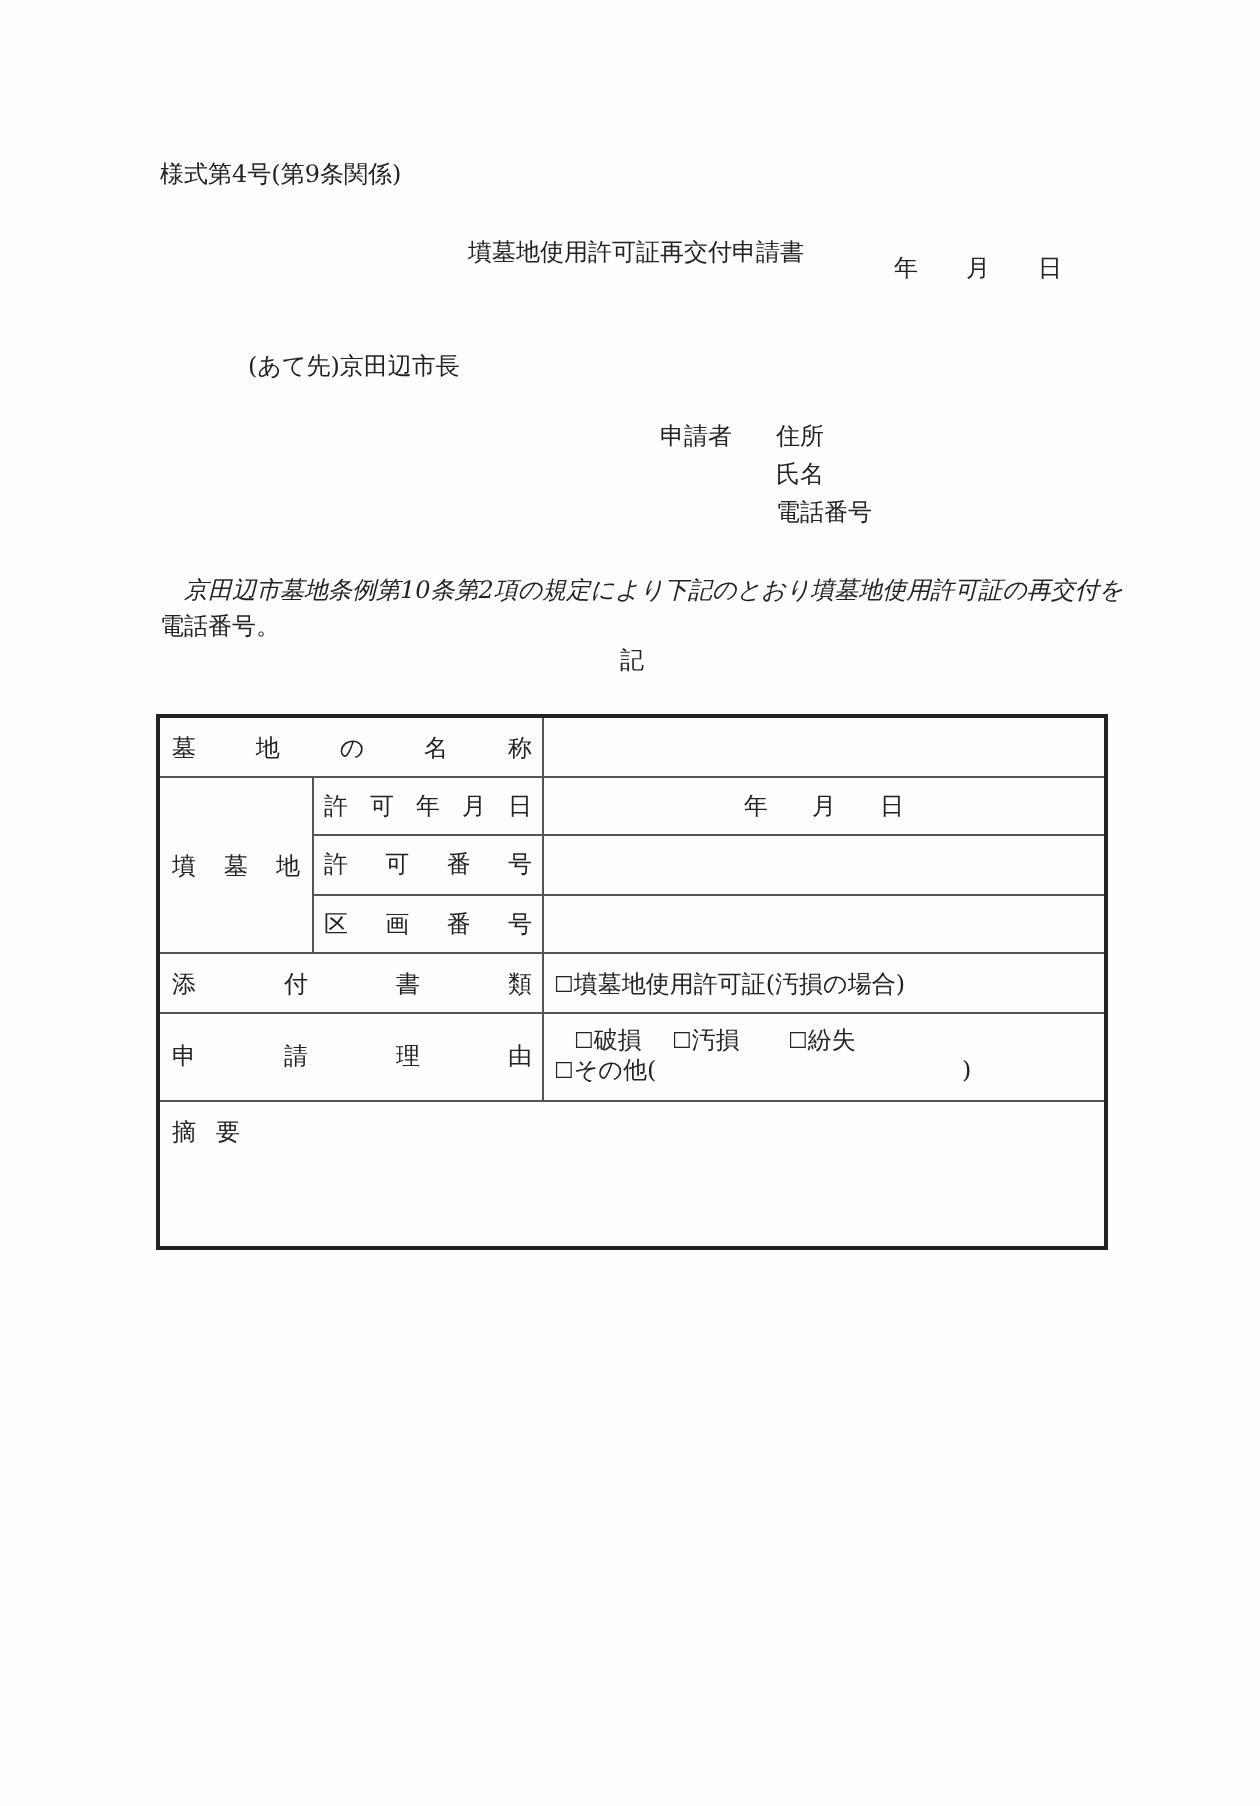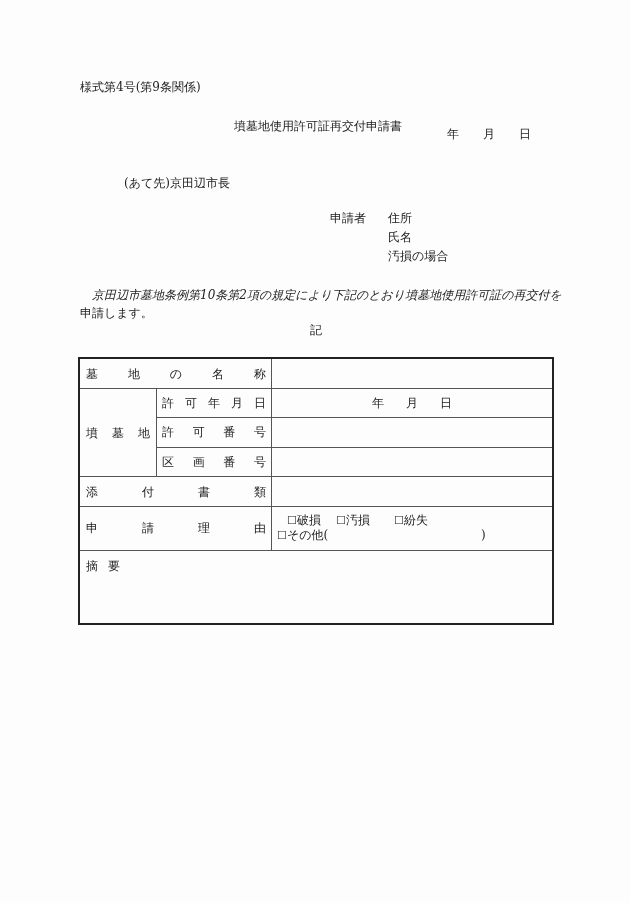--- a/index.html
+++ b/index.html
@@ -57,24 +57,24 @@
 <div id="form-number" class="abs">様式第4号(第9条関係)</div>
 <div id="doc-title" class="abs">墳墓地使用許可証再交付申請書</div>
 <div id="date-line" class="abs">
   <span>年</span><span style="width:24px"></span><span>月</span><span style="width:24px"></span><span>日</span>
 </div>
 <div id="addressee" class="abs">(あて先)京田辺市長</div>
 
 <div id="applicant-label" class="abs">申請者</div>
 <div id="applicant-address" class="abs">住所</div>
 <div id="applicant-name" class="abs">氏名</div>
-<div id="applicant-phone" class="abs">汚損の場合</div>
+<div id="applicant-phone" class="abs">電話番号</div>
 
 <div id="body-text-1" class="abs">京田辺市墓地条例第10条第2項の規定により下記のとおり墳墓地使用許可証の再交付を</div>
-<div id="body-text-2" class="abs">申請します。</div>
+<div id="body-text-2" class="abs">電話番号。</div>
 <div id="ki" class="abs">記</div>
 
 <div id="form-table">
 
   <div class="line-h" style="left:0; width:472px; top:29px;"></div>
   <div class="line-h" style="left:76px; width:396px; top:58px;"></div>
   <div class="line-h" style="left:76px; width:396px; top:88px;"></div>
   <div class="line-h" style="left:0; width:472px; top:117px;"></div>
   <div class="line-h" style="left:0; width:472px; top:147px;"></div>
   <div class="line-h" style="left:0; width:472px; top:191px;"></div>
@@ -125,20 +125,23 @@
     <span>号</span>
   </div>
   <div class="cell-text" style="left:193px; top:89px; width:278px; height:28px;"></div>
 
   <div class="spread" style="left:6px; width:180px; top:126px;">
     <span>添</span>
     <span>付</span>
     <span>書</span>
     <span>類</span>
   </div>
+  <div class="cell-text" style="left:197px; top:126px;">
+    <span class="checkbox-glyph">☐</span><span>墳墓地使用許可証(汚損の場合)</span>
+  </div>
 
   <div class="spread" style="left:6px; width:180px; top:162px;">
     <span>申</span>
     <span>請</span>
     <span>理</span>
     <span>由</span>
   </div>
   <div class="cell-text" style="left:197px; top:154px;margin-left:10px;">
     <span class="checkbox-glyph">☐</span><span>破損</span>
   </div>

